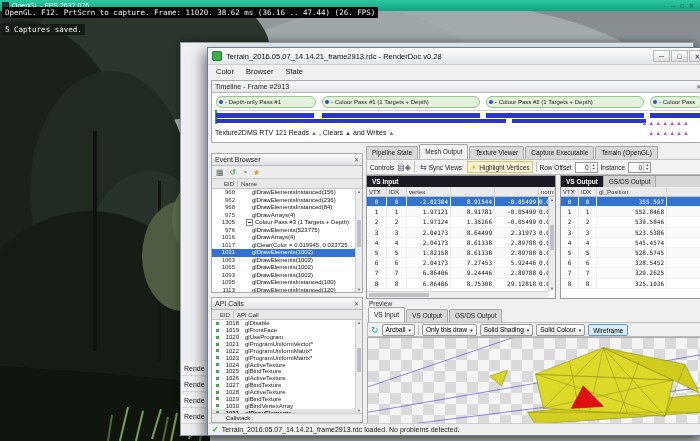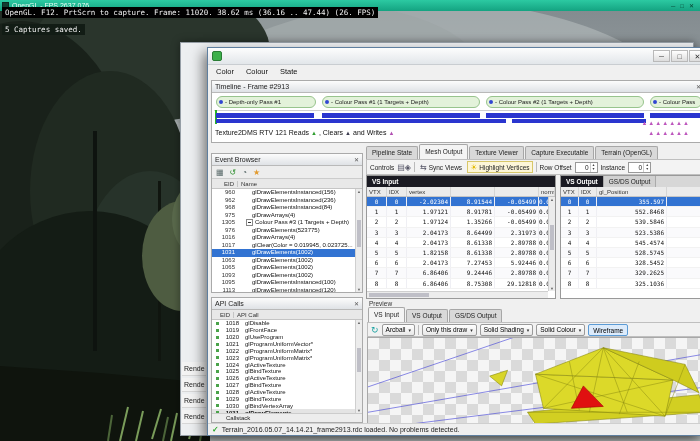--- a/index.html
+++ b/index.html
@@ -193,30 +193,31 @@
 
   <div id="ov1">OpenGL. F12. PrtScrn to capture. Frame: 11020. 38.62 ms (36.16 .. 47.44) (26. FPS)</div>
   <div id="ov2">5 Captures saved.</div>
 
   <div id="bgwin"></div>
 
   <div id="rd">
 
     <div class="rd-title">
       <span class="rd-logo"></span>
+      <span id="rd-title-text">Terrain_2016.05.07_14.14.21_frame2913.rdc - RenderDoc v0.28</span>
       <span id="rd-winbtns">
           <span class="rbtn">─</span>
           <span class="rbtn">□</span>
           <span class="rbtn">✕</span>
         </span>
     </div>
 
     <div id="rd-menu">
         <span class="mi">Color</span>
-        <span class="mi">Colour</span>
+        <span class="mi">Browser</span>
         <span class="mi">State</span>
       </div>
 
     <div id="rd-timeline">
       <div class="ph">
         <span>Timeline - Frame #2913</span>
         <span class="close">✕</span>
       </div>
       <div id="tl-body">
         <div id="tl-passes">

